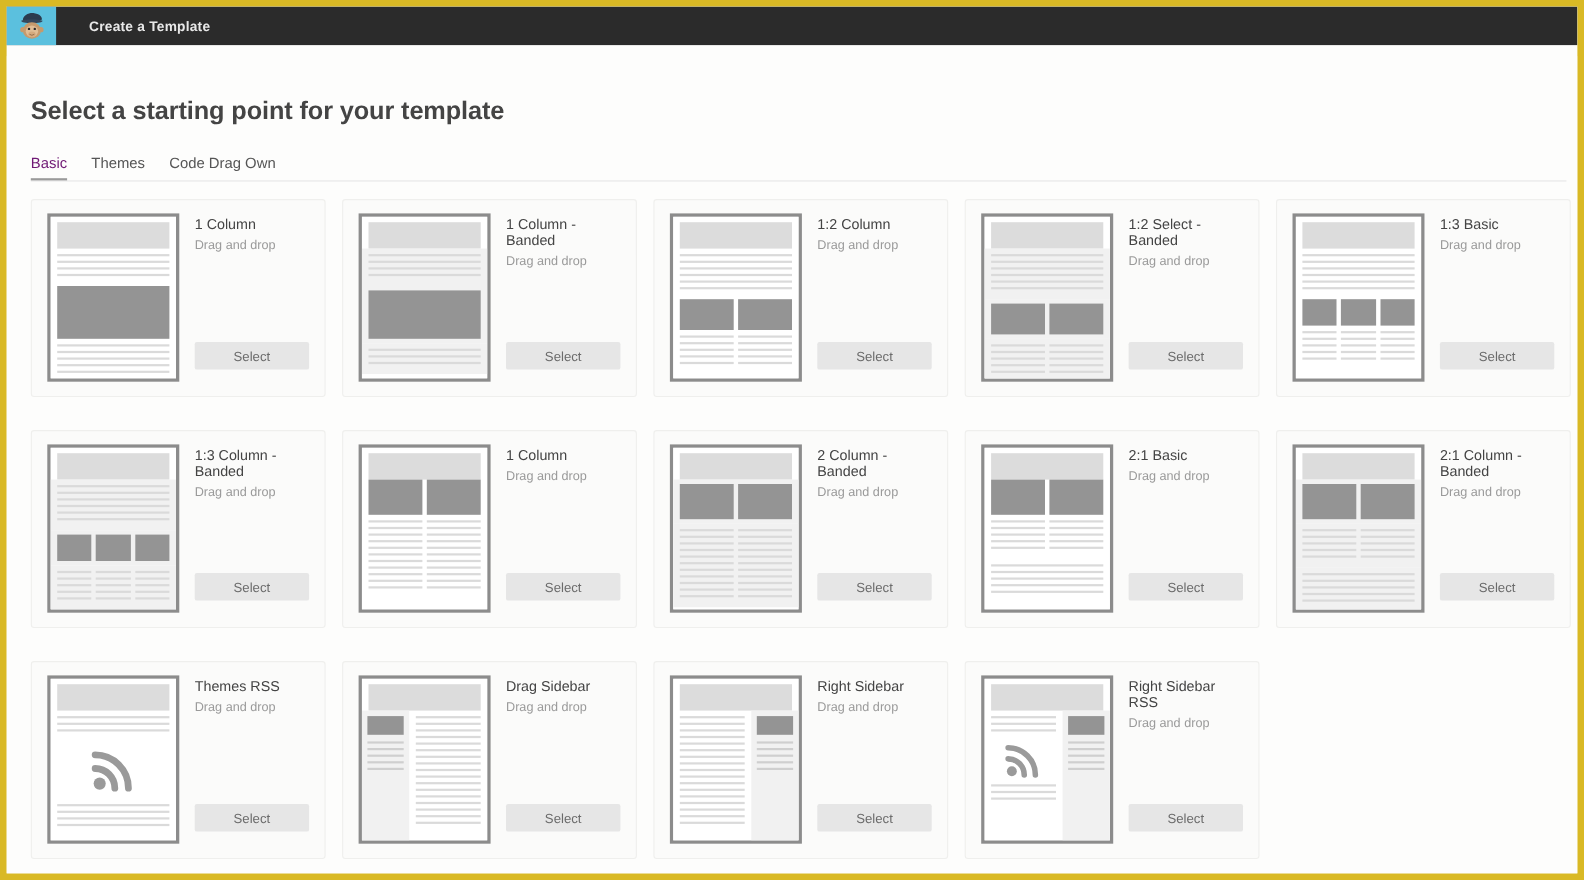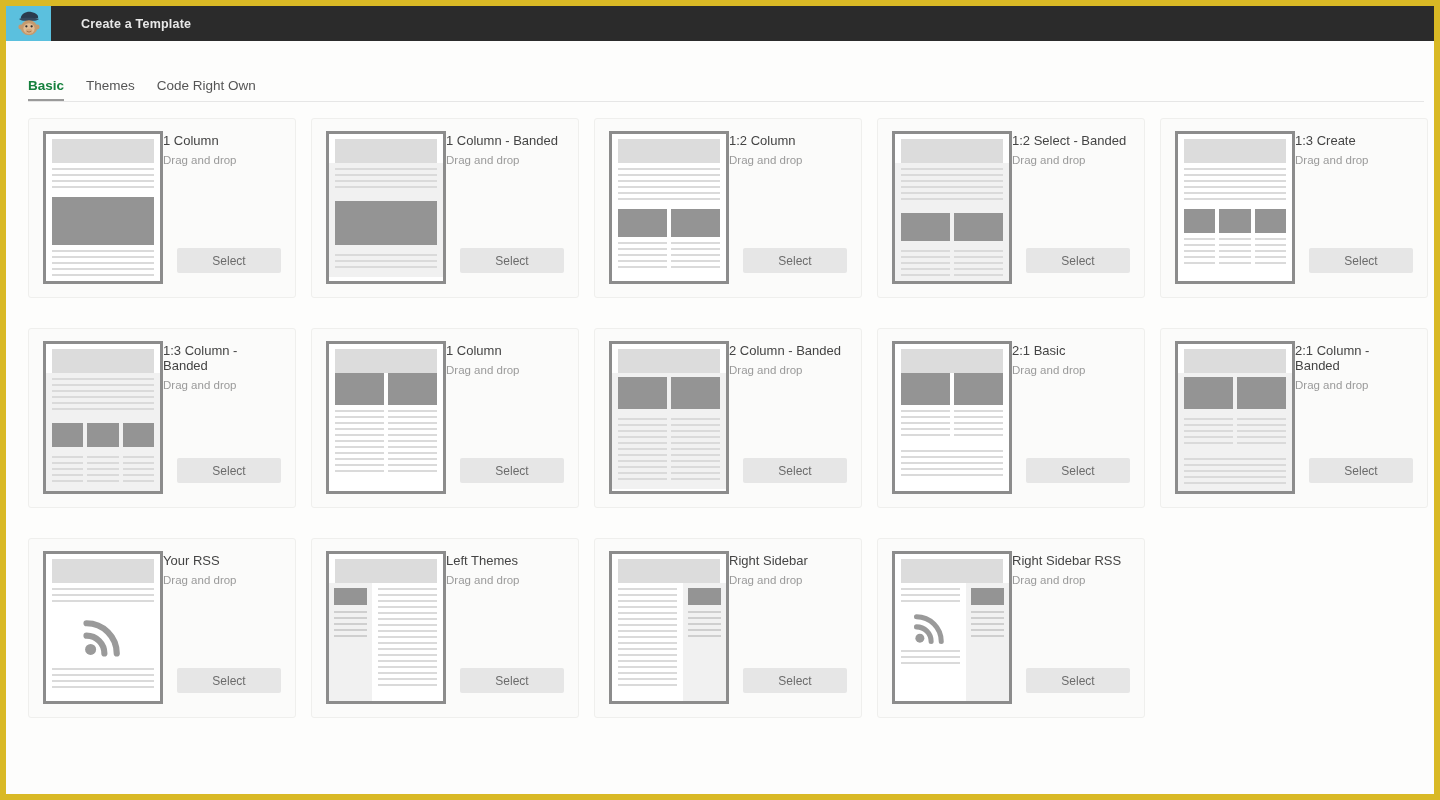--- a/index.html
+++ b/index.html
@@ -83,23 +83,22 @@
   }
   .tab {
     font-size: 13.5px;
     color: #555555;
     padding-bottom: 6px;
     border-bottom: 2px solid transparent;
     cursor: pointer;
     white-space: nowrap;
   }
   .tab.active {
-    color: #15803d;
+    color: #701a75;
     border-bottom-color: #9a9a9a;
-    font-weight: bold;
   }
 
   
   #grid {
     margin: 16px 0 0 0;
     padding: 0 8px 0 22px;
     display: grid;
     grid-template-columns: repeat(5, 268px);
     grid-auto-rows: 180px;
     column-gap: 15px;
@@ -149,20 +148,21 @@
   .rss {
     display: flex;
     align-items: center;
     justify-content: center;
     padding: 4px 0;
   }
 
   
   .meta {
     flex: 1;
+    padding-left: 14px;
     display: flex;
     flex-direction: column;
     position: relative;
   }
   .card-title {
     font-size: 13px;
     color: #444444;
     line-height: 15px;
     margin-top: 2px;
   }
@@ -209,25 +209,26 @@
 
         <ellipse cx="20" cy="29.5" rx="4.5" ry="3.2" fill="#d6aa7e"></ellipse>
         <path d="M17 29.5 Q20 32 23 29.5" stroke="#8a6340" stroke-width="1" fill="none"></path>
       </svg>
     </div>
     <div id="topbar-title">Create a Template</div>
   </div>
 
   <div id="page">
 
+    <h1 id="page-title">Select a starting point for your template</h1>
 
     <div id="tabs">
         <div class="tab active">Basic</div>
         <div class="tab">Themes</div>
-        <div class="tab">Code Right Own</div>
+        <div class="tab">Code Drag Own</div>
       </div>
 
     <div id="grid">
         <div class="card">
           <div class="thumb">
             <div class="doc">
               <div class="hdr"></div>
               <div class="lines" style="">
                 <div class="ln"></div>
                 <div class="ln"></div>
@@ -394,21 +395,21 @@
                   <div class="ln"></div>
                   <div class="ln"></div>
                   <div class="ln"></div>
                   <div class="ln"></div>
                   <div class="ln"></div>
                 </div>
               </div>
             </div>
           </div>
           <div class="meta">
-            <div class="card-title">1:3 Create</div>
+            <div class="card-title">1:3 Basic</div>
             <div class="card-sub">Drag and drop</div>
             <button class="select-btn">Select</button>
           </div>
         </div>
         <div class="card">
           <div class="thumb">
             <div class="doc">
               <div class="hdr"></div>
               <div class="lines" style="background:#f1f1f1;">
                 <div class="ln"></div>
@@ -638,21 +639,21 @@
               </div>
               <div class="lines" style="">
                 <div class="ln"></div>
                 <div class="ln"></div>
                 <div class="ln"></div>
                 <div class="ln"></div>
               </div>
             </div>
           </div>
           <div class="meta">
-            <div class="card-title">Your RSS</div>
+            <div class="card-title">Themes RSS</div>
             <div class="card-sub">Drag and drop</div>
             <button class="select-btn">Select</button>
           </div>
         </div>
         <div class="card">
           <div class="thumb">
             <div class="doc">
               <div class="hdr"></div>
               <div class="sidebar-wrap">
                 <div class="sidebar">
@@ -679,21 +680,21 @@
                   <div class="ln"></div>
                   <div class="ln"></div>
                   <div class="ln"></div>
                   <div class="ln"></div>
                   <div class="ln"></div>
                 </div>
               </div>
             </div>
           </div>
           <div class="meta">
-            <div class="card-title">Left Themes</div>
+            <div class="card-title">Drag Sidebar</div>
             <div class="card-sub">Drag and drop</div>
             <button class="select-btn">Select</button>
           </div>
         </div>
         <div class="card">
           <div class="thumb">
             <div class="doc">
               <div class="hdr"></div>
               <div class="sidebar-wrap">
                 <div class="mainarea">

